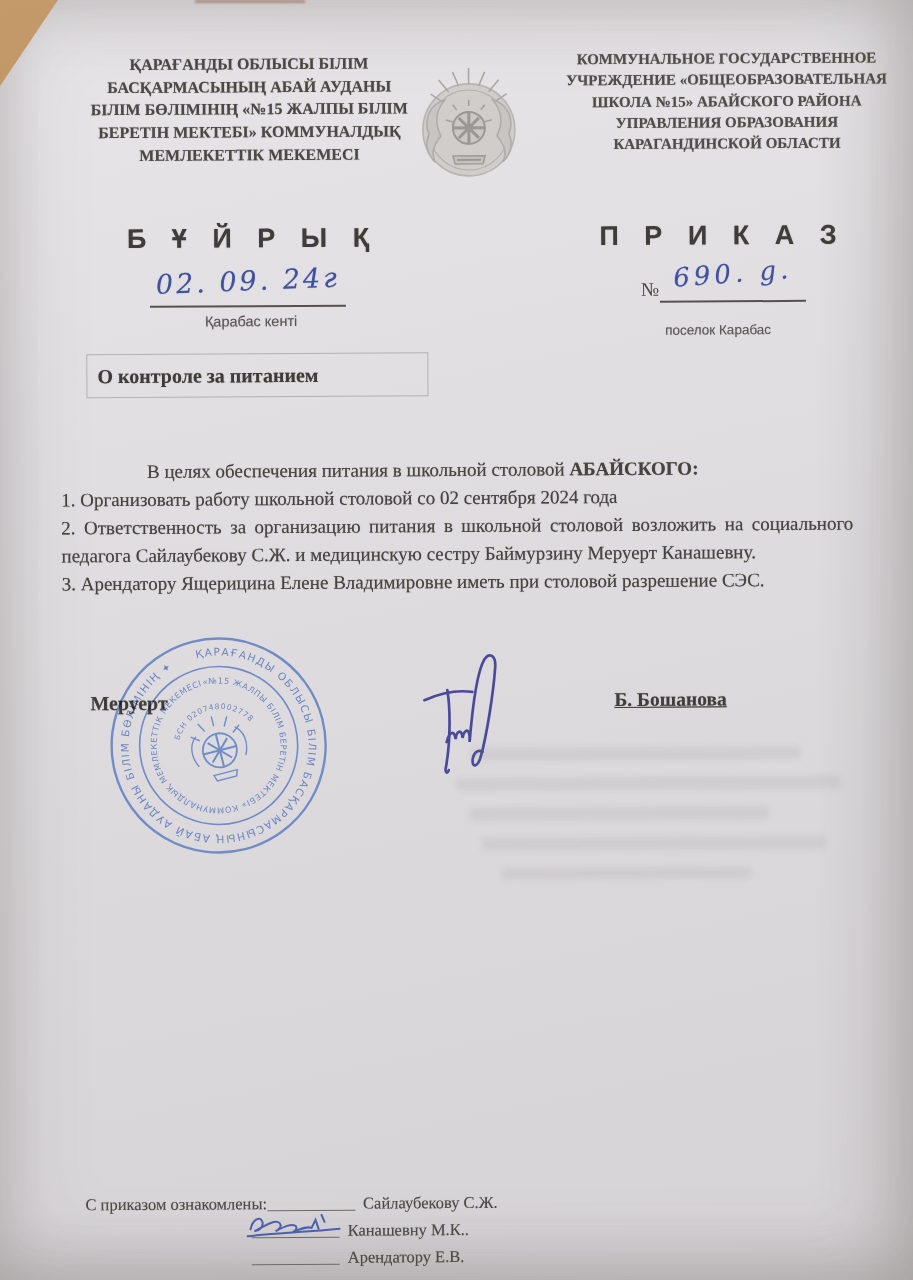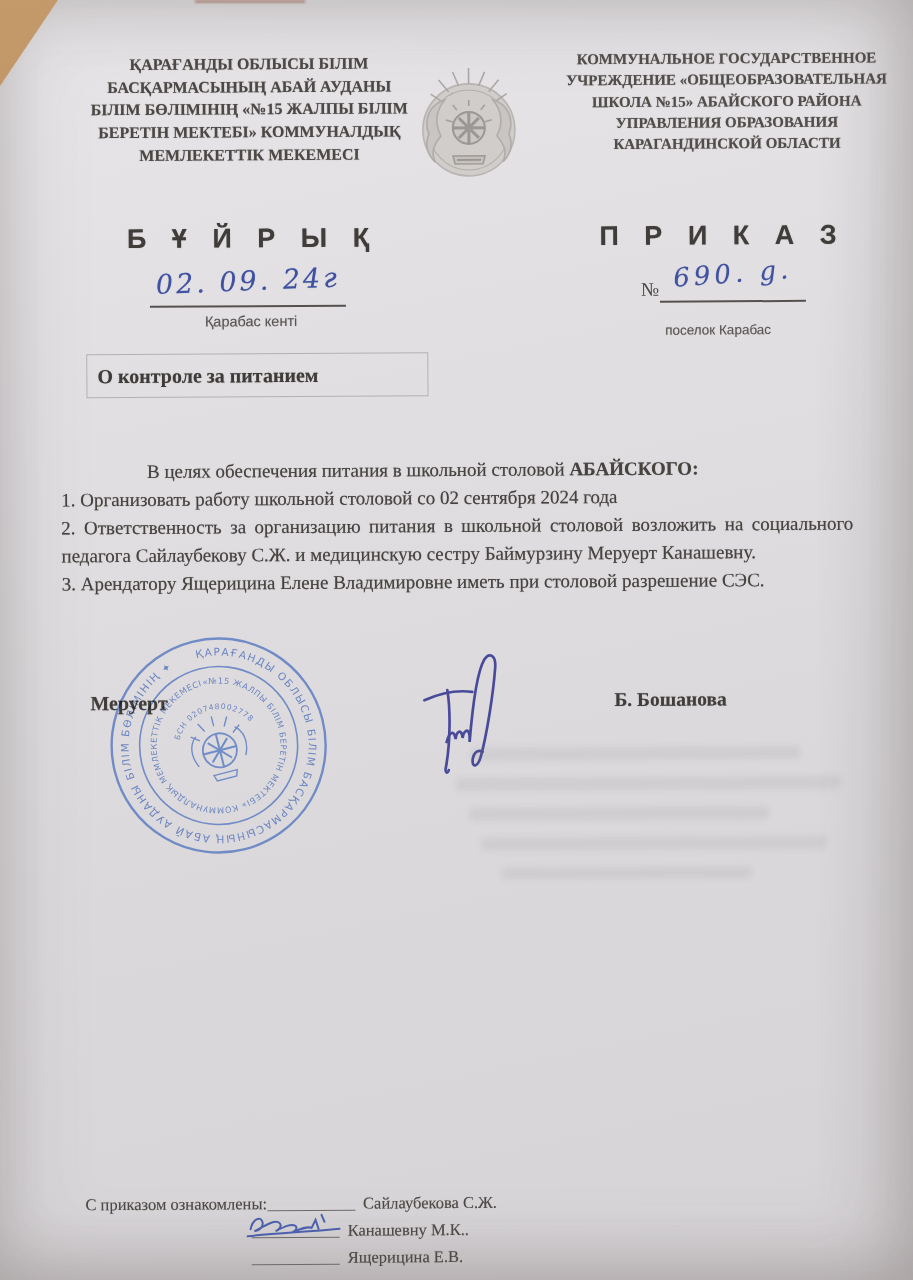--- a/index.html
+++ b/index.html
@@ -127,45 +127,45 @@
     </svg>
 
     <svg class="abs" style="left:416px;top:646px;" width="90" height="135" viewBox="0 0 90 135">
       <g fill="none" stroke="#3c3f94" stroke-width="2.7" stroke-linecap="round" opacity=".92">
         <path d="M31,44 C34,62 34,96 29,122 C28,127 31,128 32,124"></path>
         <path d="M8,54 C24,47 42,44 56,46"></path>
         <path d="M30,96 C33,85 38,84 39,93 C40,85 45,82 46,92 C47,85 52,81 53,90 L53,96 C56,62 61,26 68,14 C73,6 80,9 79,22 C77,48 70,90 64,111 C61,121 55,123 56,113 C57,107 61,103 66,106"></path>
       </g>
     </svg>
 
-    <div class="abs sig-label" style="left:614px;top:690px;font-size:19.5px;">Б. Бошанова</div>
+    <div class="abs sig-label" style="left:614px;top:690px;font-size:19.5px;text-decoration:underline;">Б. Бошанова</div>
 
     <div class="abs bleed" style="left:470px;top:748px;width:330px;height:13px;"></div>
     <div class="abs bleed" style="left:455px;top:778px;width:385px;height:13px;"></div>
     <div class="abs bleed" style="left:468px;top:808px;width:300px;height:13px;"></div>
     <div class="abs bleed" style="left:480px;top:838px;width:345px;height:13px;"></div>
     <div class="abs bleed" style="left:500px;top:868px;width:250px;height:12px;"></div>
 
     <div class="abs ack" style="left:82px;top:1186px;width:430px;">
       <div class="ack-row">
         <span>С приказом ознакомлены:</span>
         <span class="ack-line"></span>
-        <span>Сайлаубекова С.Ж.</span>
+        <span>Сайлаубекову С.Ж.</span>
       </div>
       <div class="ack-row" style="margin-left:166px;position:relative;">
         <span class="ack-line"></span>
         <svg style="position:absolute;left:-6px;top:-4px;" width="100" height="30" viewBox="0 0 100 30">
           <g fill="none" stroke="#3e55a8" stroke-width="2" stroke-linecap="round" opacity=".9">
             <path d="M5,19 C7,9 15,5 17,12 C18,17 13,21 9,21 C20,15 30,9 34,13 C37,16 33,20 30,21 C38,17 46,13 50,16 C52,18 50,21 47,22 C55,19 62,16 66,18 L70,10 L73,19"></path>
             <path d="M76,5 L79,12"></path>
             <path d="M2,26 C30,23 62,22 94,19"></path>
           </g>
         </svg>
         <span>Канашевну М.К..</span>
       </div>
       <div class="ack-row" style="margin-left:166px;">
         <span class="ack-line"></span>
-        <span>Ящерицина Е.В.</span>
+        <span>Арендатору Е.В.</span>
       </div>
     </div>
 
   </div>
 </div>
 
 </body></html>

